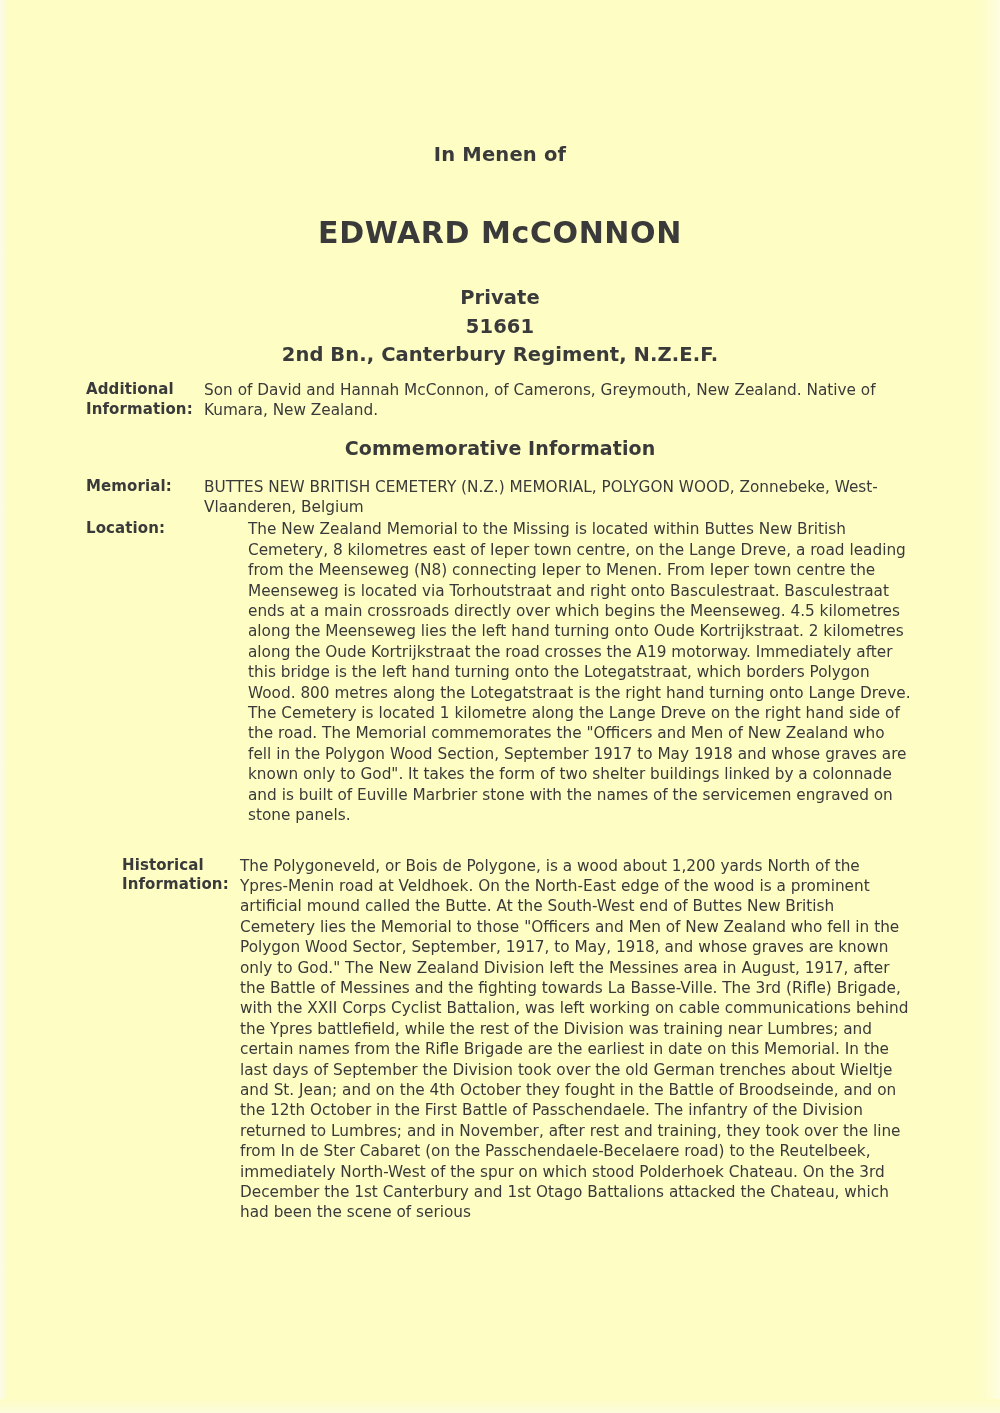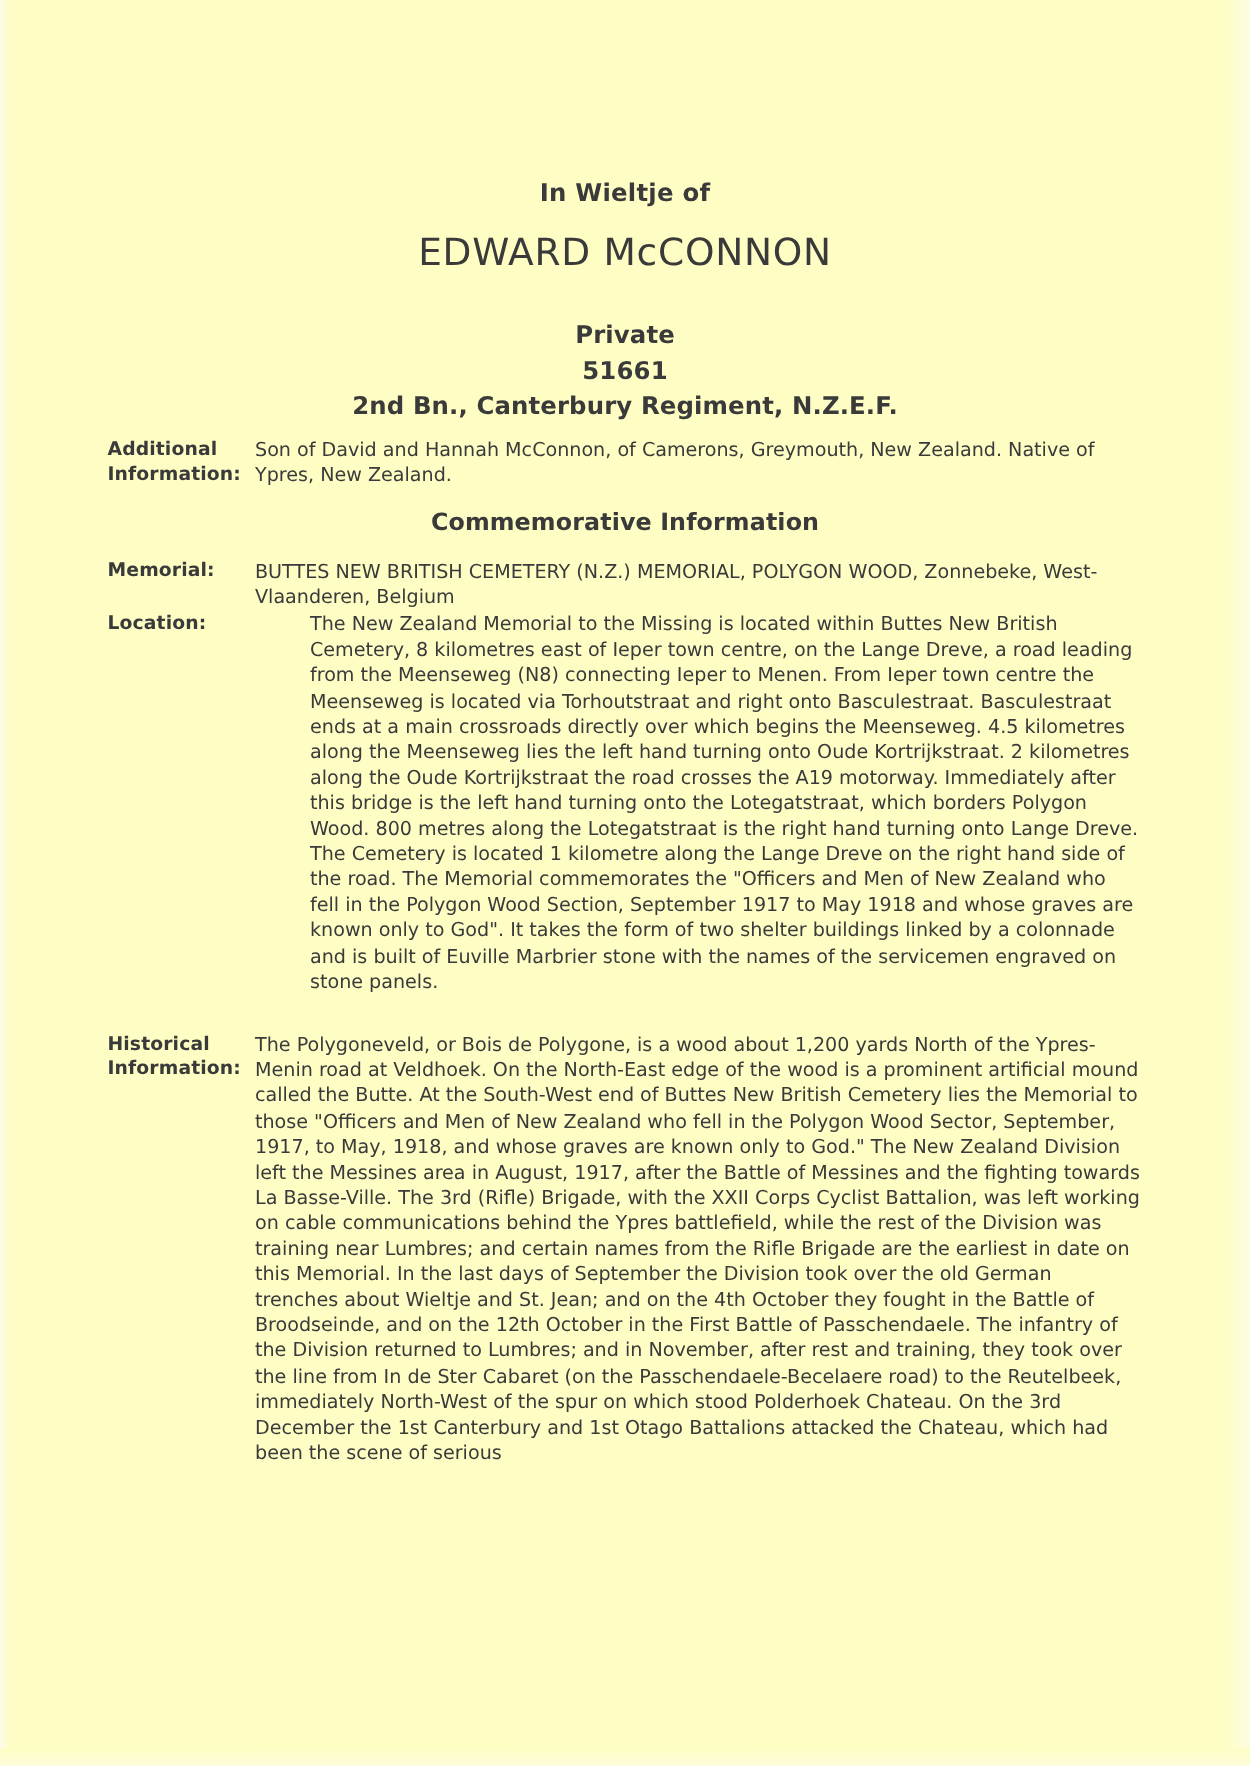--- a/index.html
+++ b/index.html
@@ -52,23 +52,23 @@
     padding-top: 143px;
   }
   .in-memory-of {
     font-size: 19.5px;
     font-weight: bold;
     letter-spacing: 0.2px;
     line-height: 1.2;
   }
   .deceased-name {
     font-size: 30px;
-    font-weight: normal;
+    font-weight: bold;
     letter-spacing: 0.6px;
-    margin-top: 19px;
+    margin-top: 49px;
     line-height: 1.2;
   }
   .service-details {
     margin-top: 33px;
     font-size: 19.5px;
     font-weight: bold;
     line-height: 1.46;
     letter-spacing: 0.1px;
   }
   .service-details div { white-space: nowrap; }
@@ -102,54 +102,54 @@
   .section-heading {
     text-align: center;
     font-size: 19px;
     font-weight: bold;
     margin-top: 16px;
     letter-spacing: 0.1px;
   }
 
   .memorial-row { margin-top: 18px; }
   .location-row { margin-top: 2px; gap: 44px; }
-  .historical-row { margin-top: 30px; }
+  .historical-row { margin-top: 30px; padding-left: 36px; }
 
   p.para {
     margin: 0;
   }
 </style>
 </head>
 <body>
 
 <div class="page">
 
   <div class="scan-edge-left"></div>
   <div class="scan-edge-right"></div>
   <div class="scan-edge-bottom"></div>
 
   <div class="header-block">
-    <div class="in-memory-of">In Wieltje of</div>
+    <div class="in-memory-of">In Menen of</div>
 
     <div class="deceased-name">EDWARD McCONNON</div>
 
     <div class="service-details">
       <div>Private</div>
       <div>51661</div>
       <div>2nd Bn., Canterbury Regiment, N.Z.E.F.</div>
     </div>
   </div>
 
   <div class="field-row additional-row">
     <div class="field-label">
       <span>Additional</span>
       <span>Information:</span>
     </div>
     <div class="field-body">
-      <p class="para">Son of David and Hannah McConnon, of Camerons, Greymouth, New Zealand. Native of Ypres, New Zealand.</p>
+      <p class="para">Son of David and Hannah McConnon, of Camerons, Greymouth, New Zealand. Native of Kumara, New Zealand.</p>
     </div>
   </div>
 
   <div class="section-heading">Commemorative Information</div>
 
   <div class="field-row memorial-row">
     <div class="field-label">
       <span>Memorial:</span>
     </div>
     <div class="field-body">

